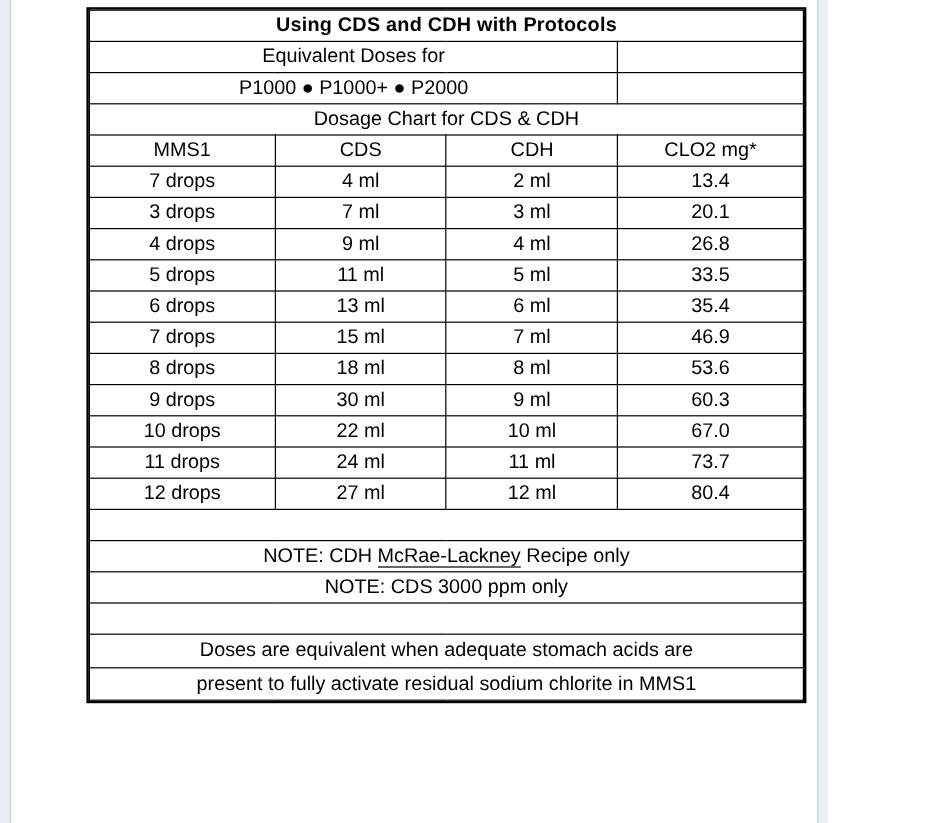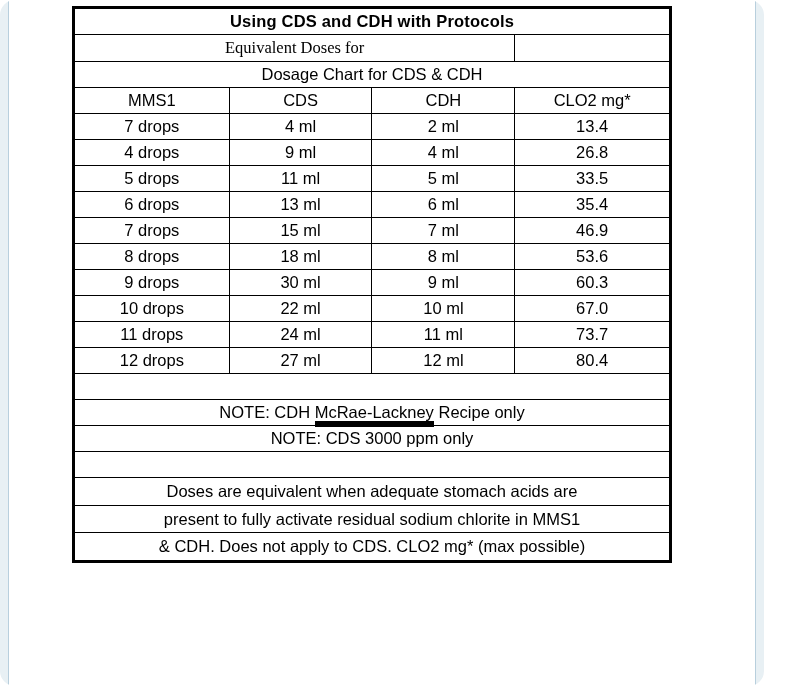--- a/index.html
+++ b/index.html
@@ -3,25 +3,24 @@
 <meta charset="utf-8">
 <style>
   html, body {
     margin: 0;
     padding: 0;
     background: #ffffff;
     font-family: "Liberation Sans", sans-serif;
   }
   #page {
     position: relative;
-    width: 764px;
+    width: 690px;
     height: 686px;
     background: #ffffff;
     overflow: hidden;
-    border-radius: 15px;
   }
   
   .edge-left {
     position: absolute;
     left: 0; top: 0;
     width: 8px; height: 686px;
     background: #e8f0f4;
     border-right: 1px solid #b8cfdd;
   }
   .edge-right {
@@ -66,21 +65,20 @@
     color: #ffffff;
     font-weight: bold;
     font-size: 19px;
     letter-spacing: 0.2px;
     height: 30px;
   }
   .subtitle td {
     font-size: 18px;
     border-bottom: none;
     border-top: none;
-    font-family: Liberation Serif, serif;
   }
   .subtitle-first td {
     border-bottom: none;
   }
   .subtitle-second td {
     border-top: none;
   }
   .yellow td {
     background: #ffff00;
     font-weight: normal;
@@ -92,21 +90,21 @@
     margin-top: 38px;
   }
   .blank-row td {
     height: 20px;
   }
   .note-row td {
     font-size: 17px;
     text-align: center;
   }
   .note-underline {
-    border-bottom: 6px solid #000000;
+    border-bottom: 1px solid #000000;
     text-decoration: none;
   }
   .footer-row td {
     font-size: 17px;
     text-align: center;
     line-height: 1.25;
   }
 </style>
 </head>
 <body>
@@ -124,37 +122,47 @@
           <col class="c4">
       </colgroup>
       <tbody>
         <tr class="title-row">
           <td colspan="4">Using CDS and CDH with Protocols</td>
         </tr>
         <tr class="subtitle subtitle-first">
           <td colspan="3">Equivalent Doses for</td>
           <td></td>
         </tr>
+        <tr class="subtitle subtitle-second">
+          <td colspan="3">P1000 ● P1000+ ● P2000</td>
+          <td></td>
+        </tr>
         <tr class="yellow">
           <td colspan="4">Dosage Chart for CDS &amp; CDH</td>
         </tr>
         <tr class="head-row">
           <td>MMS1</td>
           <td>CDS</td>
           <td>CDH</td>
           <td>CLO2 mg*</td>
         </tr>
 
         <tr>
           <td>7 drops</td>
           <td>4 ml</td>
           <td>2 ml</td>
           <td>13.4</td>
         </tr>
         <tr>
+          <td>3 drops</td>
+          <td>7 ml</td>
+          <td>3 ml</td>
+          <td>20.1</td>
+        </tr>
+        <tr>
           <td>4 drops</td>
           <td>9 ml</td>
           <td>4 ml</td>
           <td>26.8</td>
         </tr>
         <tr>
           <td>5 drops</td>
           <td>11 ml</td>
           <td>5 ml</td>
           <td>33.5</td>
@@ -216,19 +224,16 @@
         <tr class="blank-row">
           <td colspan="4"></td>
         </tr>
 
         <tr class="footer-row">
           <td colspan="4">Doses are equivalent when adequate stomach acids are</td>
         </tr>
         <tr class="footer-row">
           <td colspan="4">present to fully activate residual sodium chlorite in MMS1</td>
         </tr>
-        <tr class="footer-row">
-          <td colspan="4">&amp; CDH. Does not apply to CDS. CLO2 mg* (max possible)</td>
-        </tr>
       </tbody>
     </table>
   </div>
 </div>
 
 </body></html>

